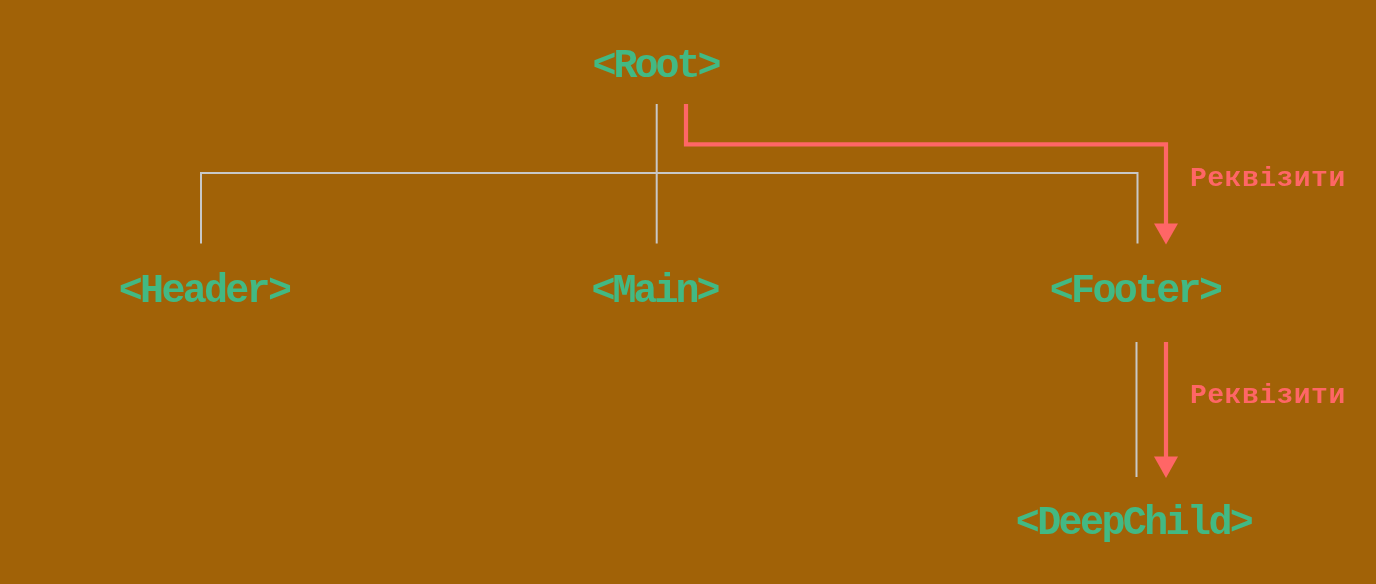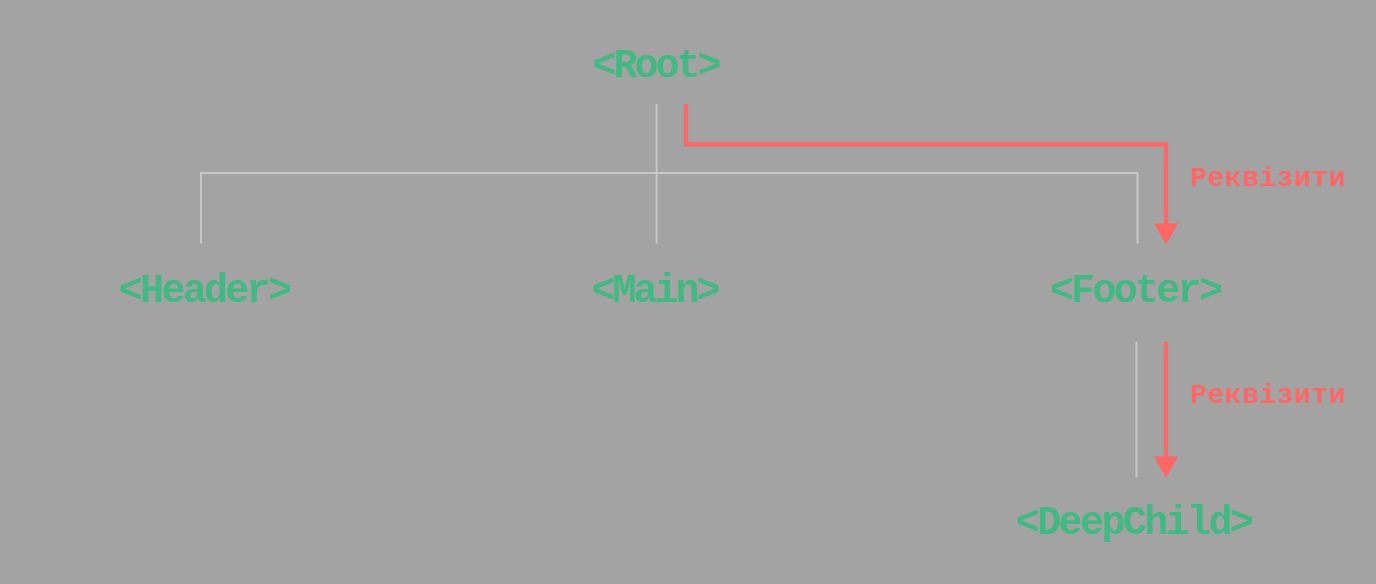--- a/index.html
+++ b/index.html
@@ -1,16 +1,16 @@
 <!DOCTYPE html>
 <html><head>
 <meta charset="utf-8">
 <style>
   html,body{margin:0;padding:0;background:#000;}
-  .stage{position:relative;width:1376px;height:584px;background:#a3a3a3;overflow:hidden;}
+  .stage{position:relative;width:1376px;height:584px;background:#a16207;overflow:hidden;}
 </style>
 </head>
 <body>
 <div class="stage">
 <svg width="1376" height="584" viewBox="0 0 1376 584" xmlns="http://www.w3.org/2000/svg">
 
   <path d="M656.7 104 V243.5" stroke="#c8c8c8" stroke-width="2" fill="none"></path>
   <path d="M201 243.5 V173 H1137.5 V243.5" stroke="#c8c8c8" stroke-width="2" fill="none"></path>
   <path d="M1136.5 342 V477" stroke="#c8c8c8" stroke-width="2" fill="none"></path>
 

